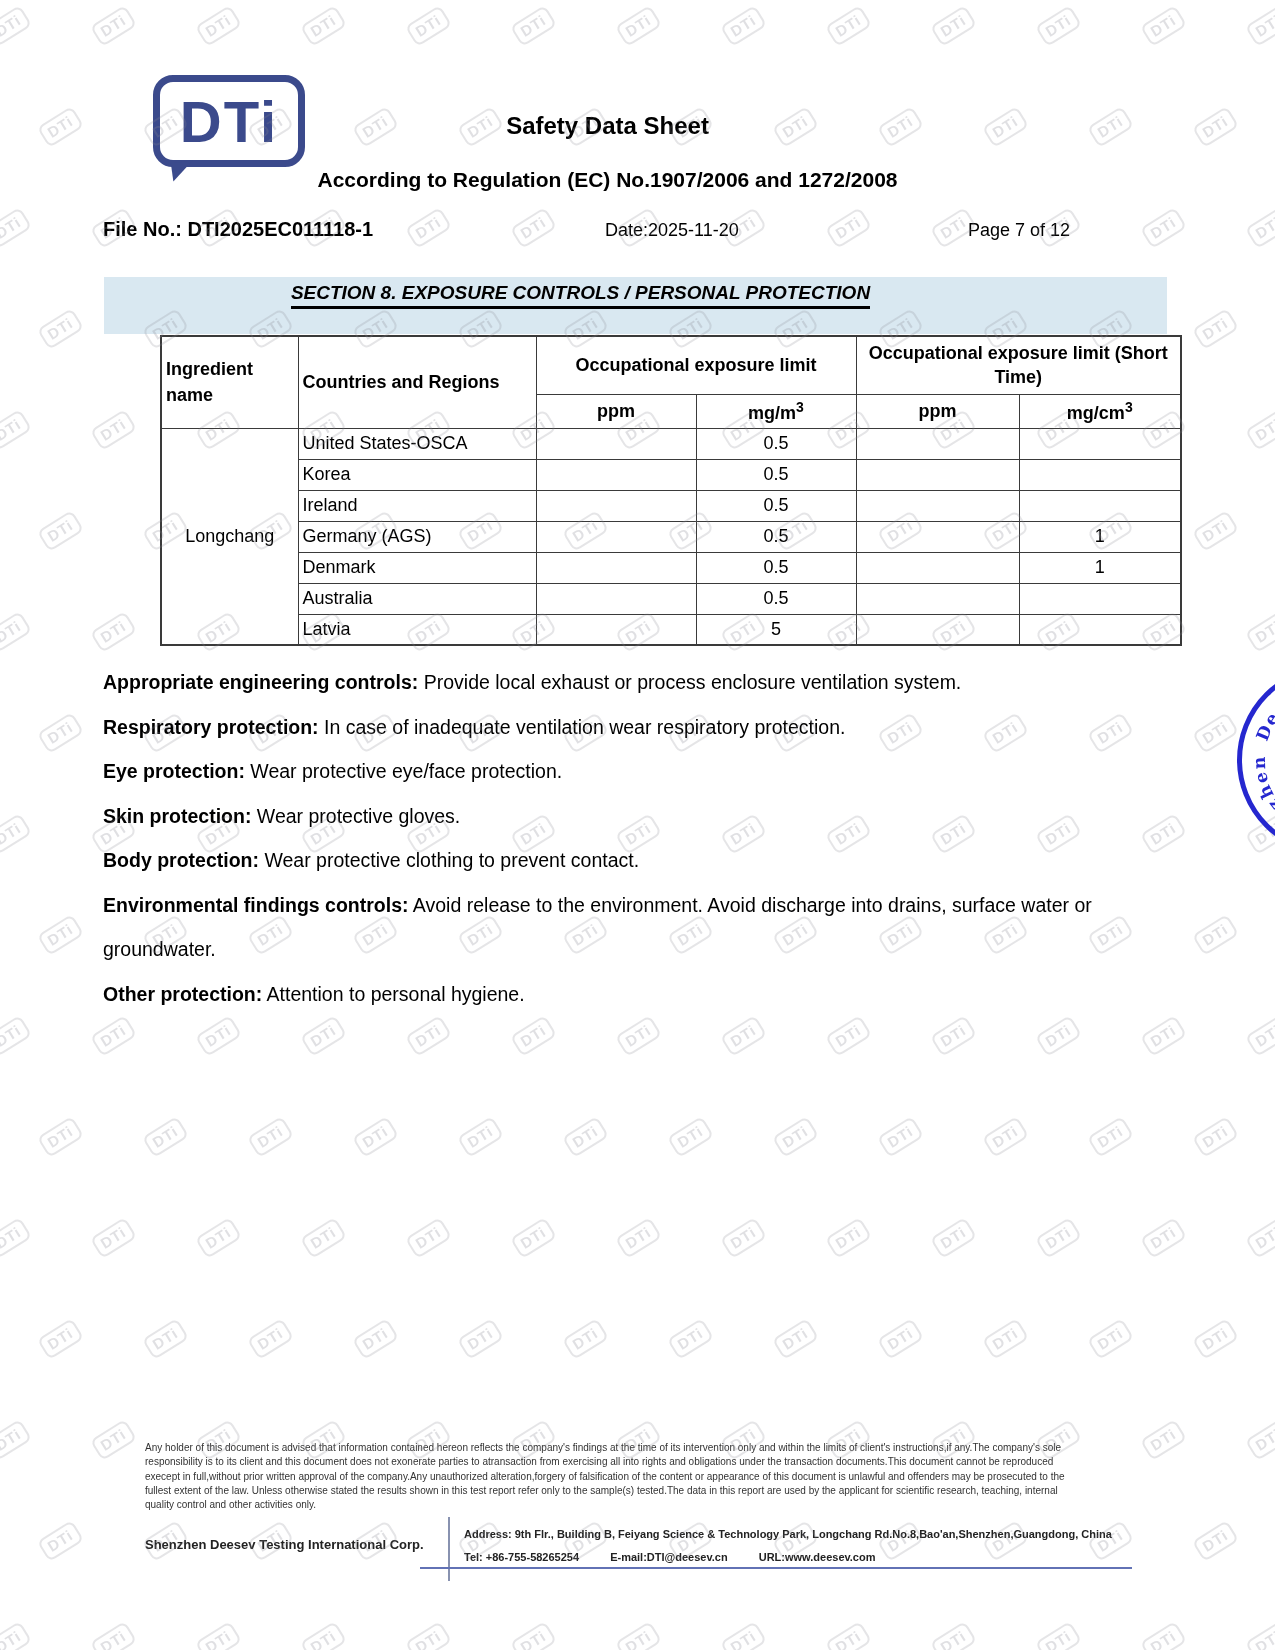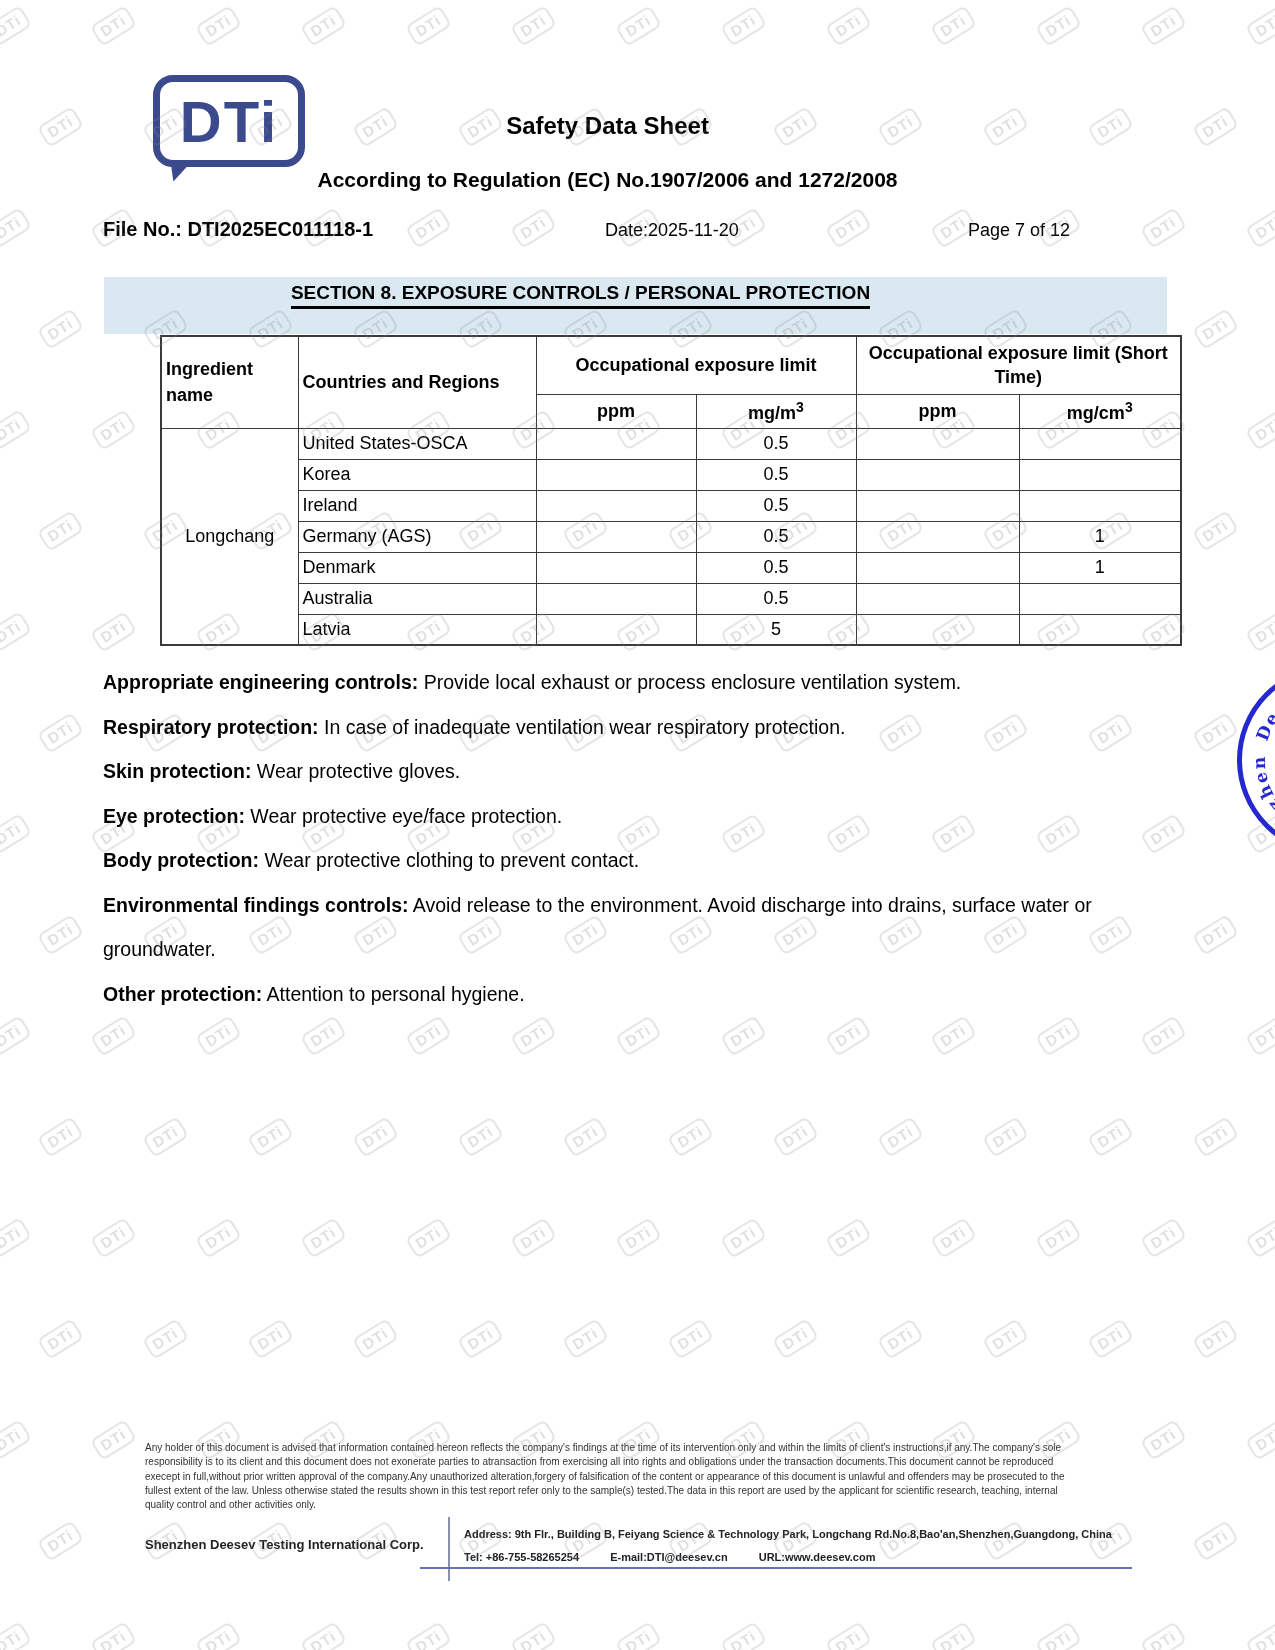--- a/index.html
+++ b/index.html
@@ -21,21 +21,21 @@
         font-size:24px;font-weight:bold;}
   .doc-subtitle{position:absolute;left:0;top:168px;width:1215px;text-align:center;z-index:2;
         font-size:21px;font-weight:bold;}
   .file-row{position:absolute;left:0;top:218px;width:1275px;height:26px;z-index:2;font-size:18px;}
   .file-no{position:absolute;left:103px;top:0;font-size:20px;font-weight:bold;}
   .file-date{position:absolute;left:605px;top:2px;}
   .file-page{position:absolute;left:968px;top:2px;}
   
   .section-band{position:absolute;left:104px;top:277px;width:1063px;height:57px;z-index:2;}
   .section-title{margin-top:5px;text-align:center;padding-right:110px;font-size:19px;font-weight:bold;}
-  .section-title span{border-bottom:3px solid #000;padding-bottom:3px;}
+  .section-title span{border-bottom:3px solid #000;padding-bottom:3px;font-style:italic;}
   
   table.exposure{position:absolute;left:160px;top:335px;width:1020px;z-index:2;
         border-collapse:collapse;table-layout:fixed;font-size:18px;}
   table.exposure th,table.exposure td{border:1.5px solid #3a3a3a;padding:0 4px;box-sizing:border-box;}
   table.exposure{border:2px solid #3a3a3a;}
   th.grp{height:58px;font-weight:bold;text-align:center;vertical-align:middle;line-height:1.35;}
   th.sub{height:34px;font-weight:bold;text-align:center;vertical-align:middle;}
   th.al{text-align:left;padding-left:13px;vertical-align:middle;line-height:1.45;}
   td.country{height:31px;text-align:left;padding-left:11px;vertical-align:middle;}
   td.num{text-align:center;vertical-align:middle;}
@@ -159,22 +159,22 @@
         <td class="num">5</td>
         <td class="num"></td>
         <td class="num"></td>
       </tr>
     </tbody>
   </table>
 
   <div class="paras">
     <p><b>Appropriate engineering controls:</b><span> Provide local exhaust or process enclosure ventilation system.</span></p>
     <p><b>Respiratory protection:</b><span> In case of inadequate ventilation wear respiratory protection.</span></p>
+    <p><b>Eye protection:</b><span> Wear protective eye/face protection.</span></p>
     <p><b>Skin protection:</b><span> Wear protective gloves.</span></p>
-    <p><b>Eye protection:</b><span> Wear protective eye/face protection.</span></p>
     <p><b>Body protection:</b><span> Wear protective clothing to prevent contact.</span></p>
     <p><b>Environmental findings controls:</b><span> Avoid release to the environment. Avoid discharge into drains, surface water or groundwater.</span></p>
     <p><b>Other protection:</b><span> Attention to personal hygiene.</span></p>
   </div>
 
   <div class="disclaimer">
     <div>Any holder of this document is advised that information contained hereon reflects the company's findings at the time of its intervention only and within the limits of client's instructions,if any.The company's sole</div>
     <div>responsibility is to its client and this document does not exonerate parties to atransaction from exercising all into rights and obligations under the transaction documents.This document cannot be reproduced</div>
     <div>execept in full,without prior written approval of the company.Any unauthorized alteration,forgery of falsification of the content or appearance of this document is unlawful and offenders may be prosecuted to the</div>
     <div>fullest extent of the law. Unless otherwise stated the results shown in this test report refer only to the sample(s) tested.The data in this report are used by the applicant for scientific research, teaching, internal</div>

